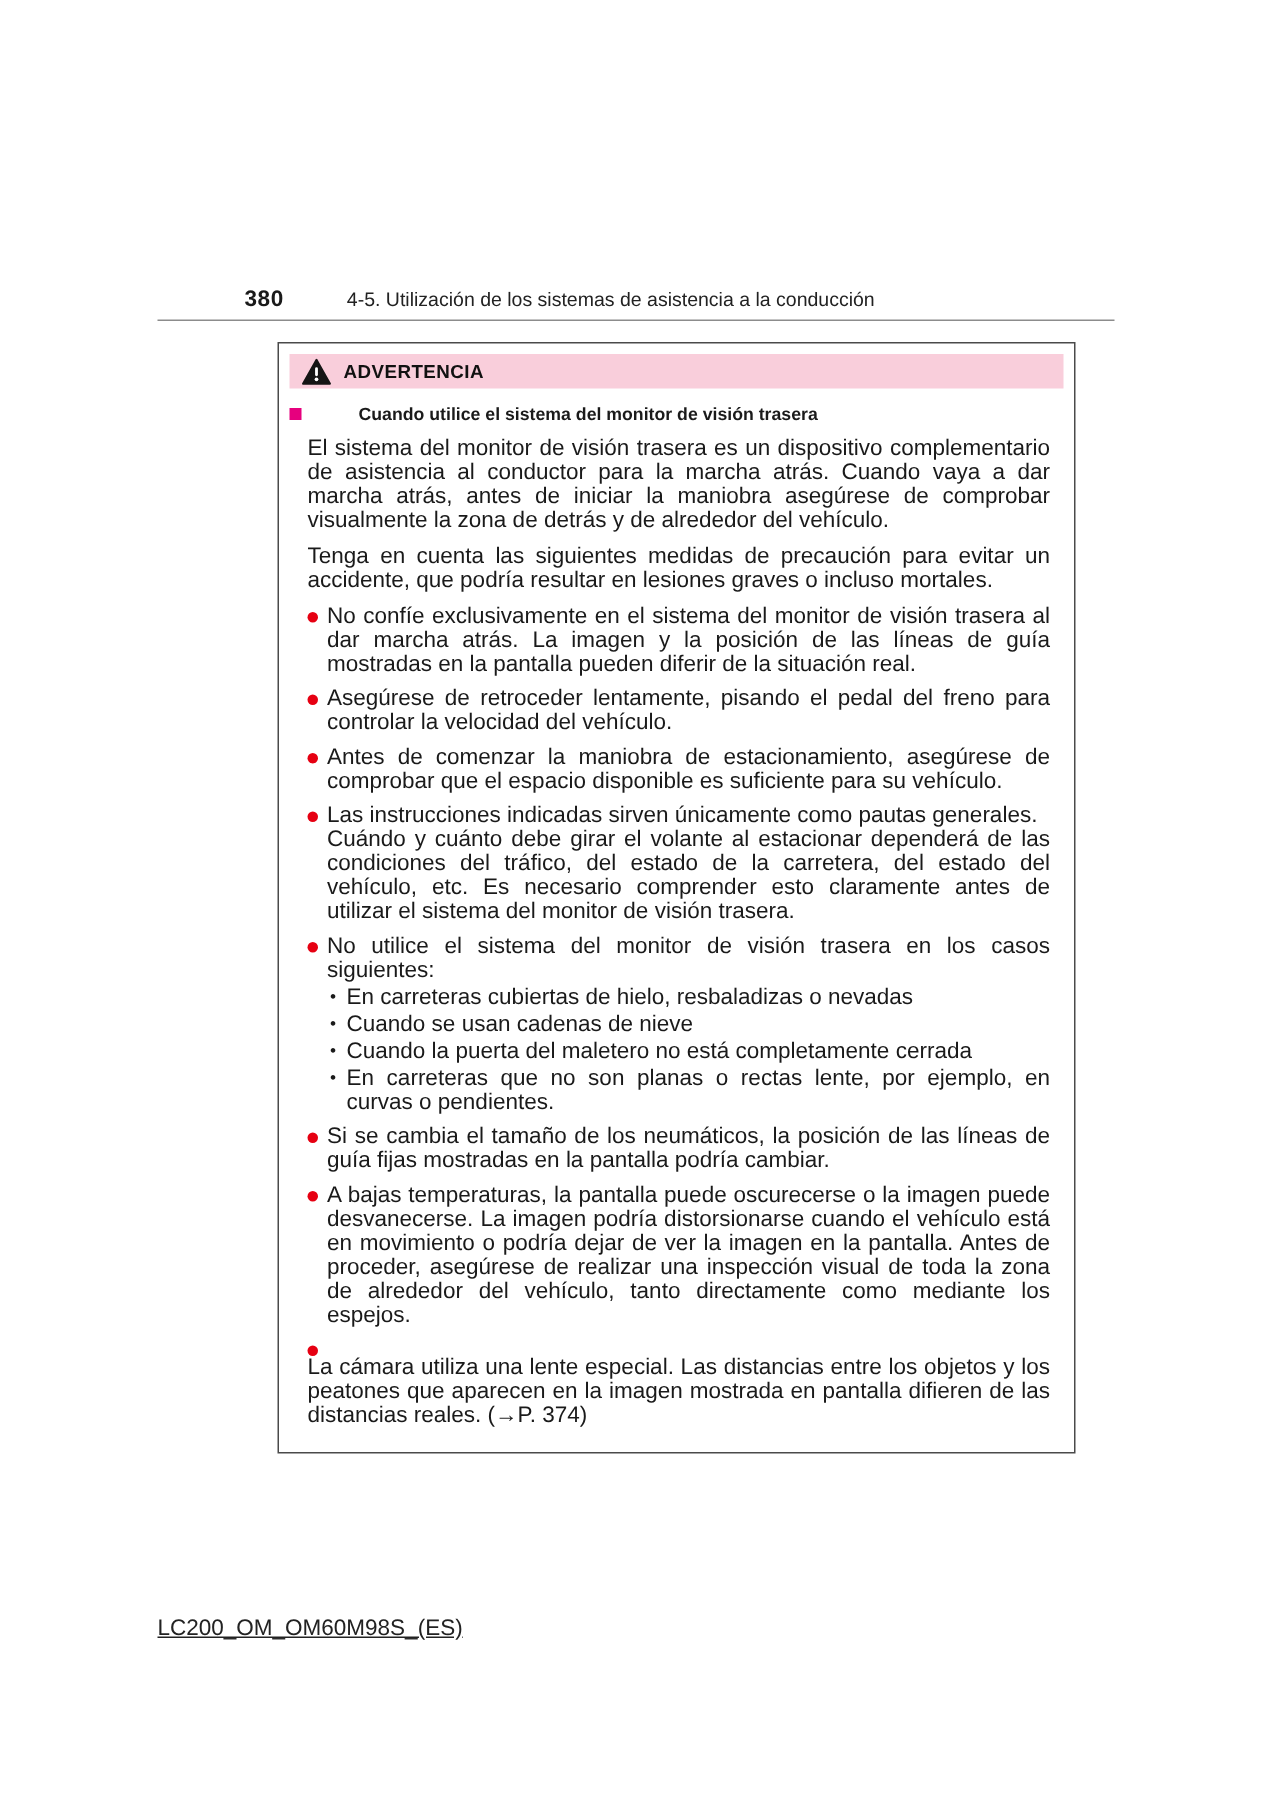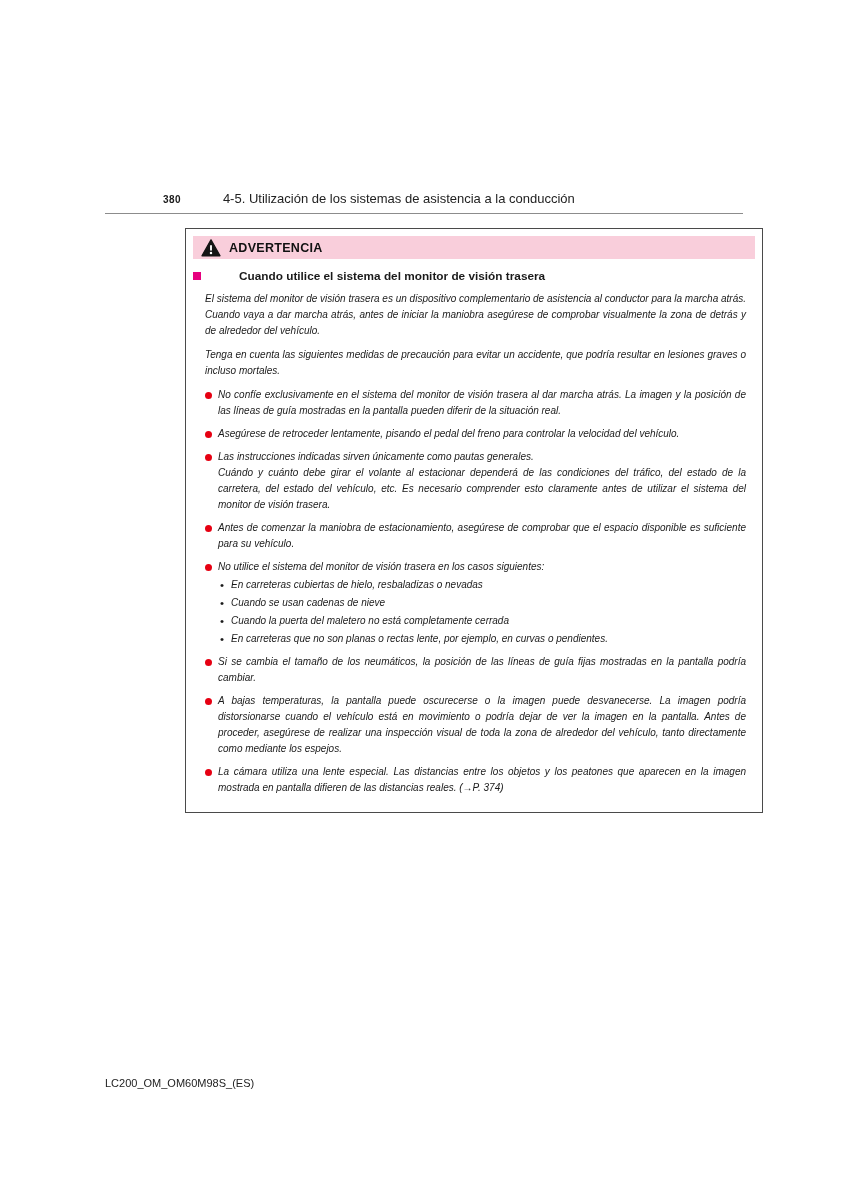--- a/index.html
+++ b/index.html
@@ -9,51 +9,51 @@
     --border:#4a4a4a;
     --rule:#8c8c8c;
   }
   *{margin:0;padding:0;box-sizing:border-box;}
   html,body{background:#ffffff;}
   body{
     width:848px;height:1200px;position:relative;overflow:hidden;
     font-family:"Liberation Sans", sans-serif;color:#1a1a1a;
   }
   .page-header{position:absolute;top:191px;left:163px;display:flex;align-items:baseline;}
-  .page-number{font-size:10px;font-weight:bold;letter-spacing:.4px;}
+  .page-number{font-size:15px;font-weight:bold;letter-spacing:.4px;}
   .chapter-title{font-size:13px;margin-left:42px;color:#222;}
   .header-rule{position:absolute;top:213px;left:105px;width:638px;height:1px;background:var(--rule);}
   .warning-box{
-    position:absolute;top:228px;left:185px;width:578px;
+    position:absolute;top:228px;left:185px;width:532px;
     border:1px solid var(--border);background:#fff;
     padding:7px 7px 16px 7px;
   }
   .warning-bar{
     background:var(--pink);height:23px;display:flex;align-items:center;
     padding-left:8px;
   }
   .warning-icon{display:flex;align-items:center;margin-right:8px;}
   .warning-title{font-size:12.5px;font-weight:bold;letter-spacing:.3px;color:#111;}
   .warning-content{padding:10px 9px 0 12px;}
   .section-heading{
     display:flex;align-items:flex-start;margin-left:-12px;margin-bottom:8px;
     font-size:11.8px;font-weight:bold;gap:32px;
   }
   .magenta-square{width:8px;height:8px;background:var(--magenta);flex:none;margin:3px 6px 0 0;}
-  .body-text{font-size:10px;line-height:16px;text-align:justify;color:#1a1a1a;font-style:italic;}
+  .body-text{font-size:15px;line-height:16px;text-align:justify;color:#1a1a1a;}
   .intro-p{margin-bottom:8px;}
   .bullet-item{display:flex;align-items:flex-start;margin-bottom:7px;}
-  .bullet-item:last-child{margin-bottom:0;}
+  .bullet-item:last-child{margin-bottom:0;flex-direction:column;}
   .red-dot{width:7px;height:7px;border-radius:50%;background:var(--red);flex:none;margin:5px 6px 0 0;}
   .bullet-body{flex:1;min-width:0;}
   .bullet-body p{margin:0;}
   .sub-item{display:flex;align-items:flex-start;margin-top:2px;}
   .sub-dot{flex:none;font-size:11.5px;line-height:16px;margin:0 7px 0 2px;}
   .sub-text{flex:1;}
-  .page-footer{position:absolute;top:1077px;left:105px;font-size:11px;color:#222;}
+  .page-footer{position:absolute;top:1077px;left:105px;font-size:15px;color:#222;text-decoration:underline;}
 </style>
 </head>
 <body>
 
 <div class="page-header">
   <span class="page-number">380</span>
   <span class="chapter-title">4-5. Utilización de los sistemas de asistencia a la conducción</span>
 </div>
 <div class="header-rule"></div>
 
@@ -86,28 +86,28 @@
         </div>
         <div class="bullet-item">
           <span class="red-dot"></span>
           <div class="bullet-body">
             <p class="body-text">Asegúrese de retroceder lentamente, pisando el pedal del freno para controlar la velocidad del vehículo.</p>
           </div>
         </div>
         <div class="bullet-item">
           <span class="red-dot"></span>
           <div class="bullet-body">
-            <p class="body-text">Las instrucciones indicadas sirven únicamente como pautas generales.</p>
-            <p class="body-text">Cuándo y cuánto debe girar el volante al estacionar dependerá de las condiciones del tráfico, del estado de la carretera, del estado del vehículo, etc. Es necesario comprender esto claramente antes de utilizar el sistema del monitor de visión trasera.</p>
+            <p class="body-text">Antes de comenzar la maniobra de estacionamiento, asegúrese de comprobar que el espacio disponible es suficiente para su vehículo.</p>
           </div>
         </div>
         <div class="bullet-item">
           <span class="red-dot"></span>
           <div class="bullet-body">
-            <p class="body-text">Antes de comenzar la maniobra de estacionamiento, asegúrese de comprobar que el espacio disponible es suficiente para su vehículo.</p>
+            <p class="body-text">Las instrucciones indicadas sirven únicamente como pautas generales.</p>
+            <p class="body-text">Cuándo y cuánto debe girar el volante al estacionar dependerá de las condiciones del tráfico, del estado de la carretera, del estado del vehículo, etc. Es necesario comprender esto claramente antes de utilizar el sistema del monitor de visión trasera.</p>
           </div>
         </div>
         <div class="bullet-item">
           <span class="red-dot"></span>
           <div class="bullet-body">
             <p class="body-text">No utilice el sistema del monitor de visión trasera en los casos siguientes:</p>
             <div class="sub-item">
               <span class="sub-dot">•</span>
               <span class="body-text sub-text">En carreteras cubiertas de hielo, resbaladizas o nevadas</span>
             </div>

